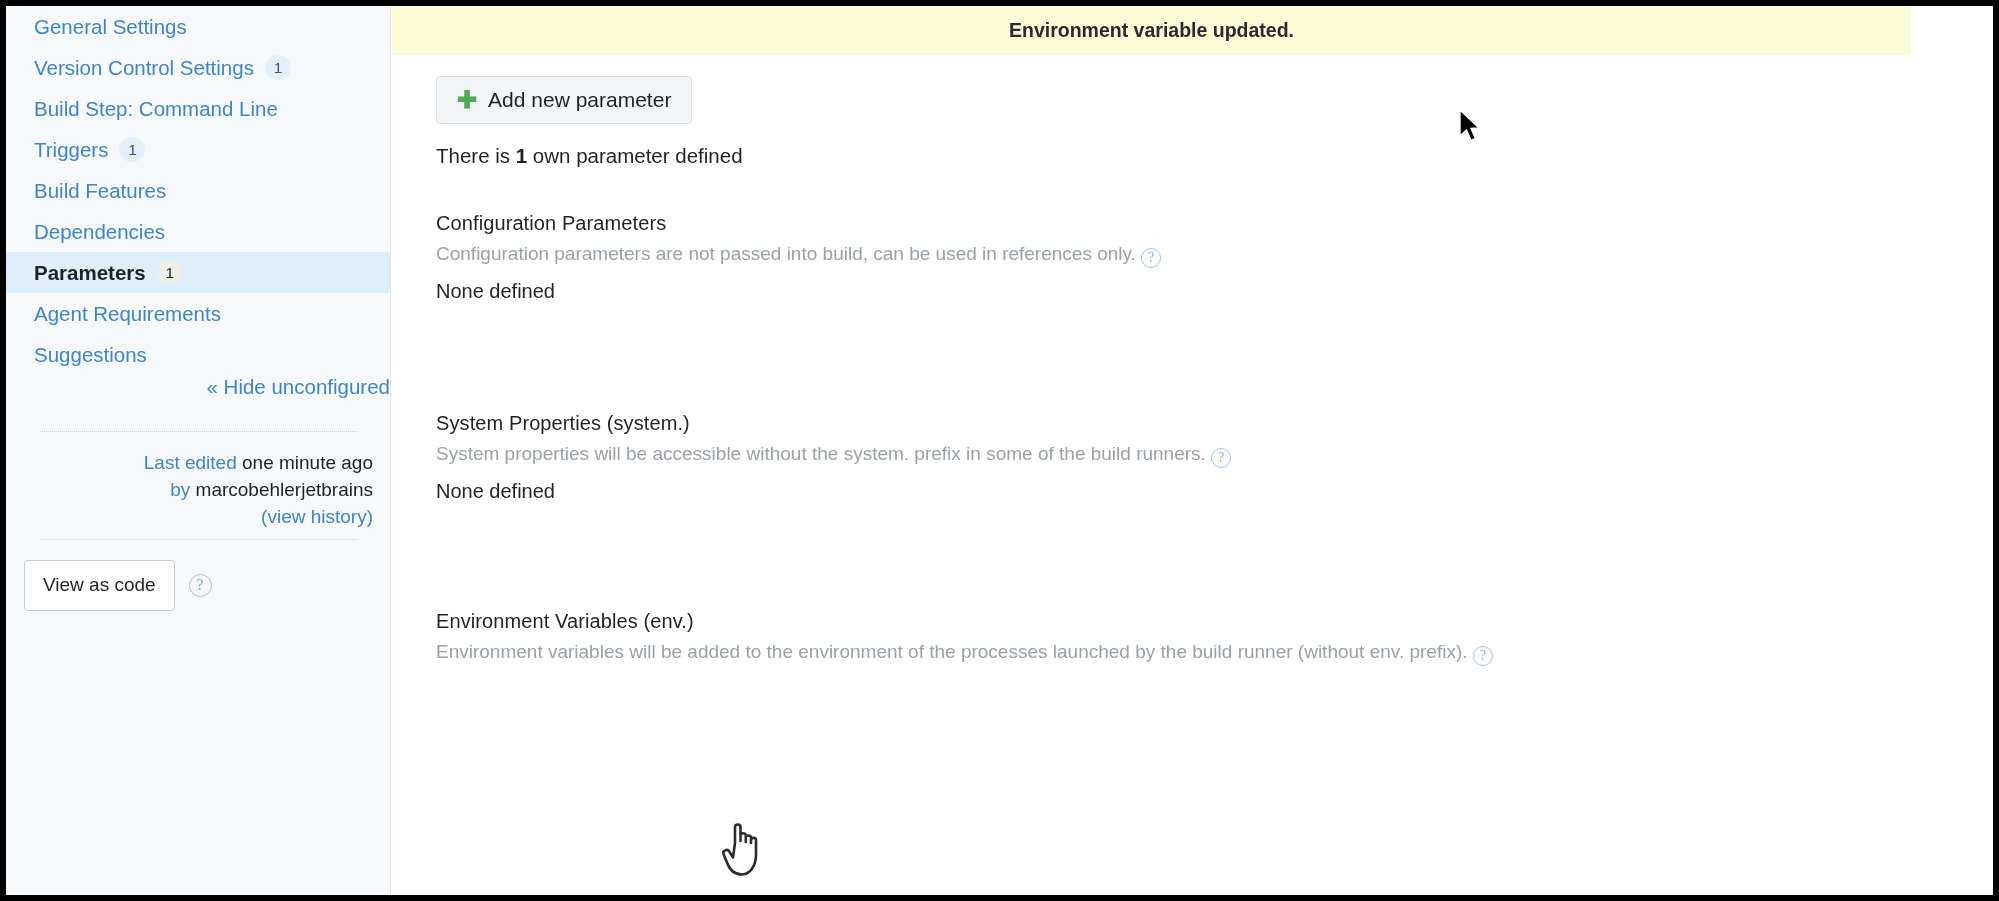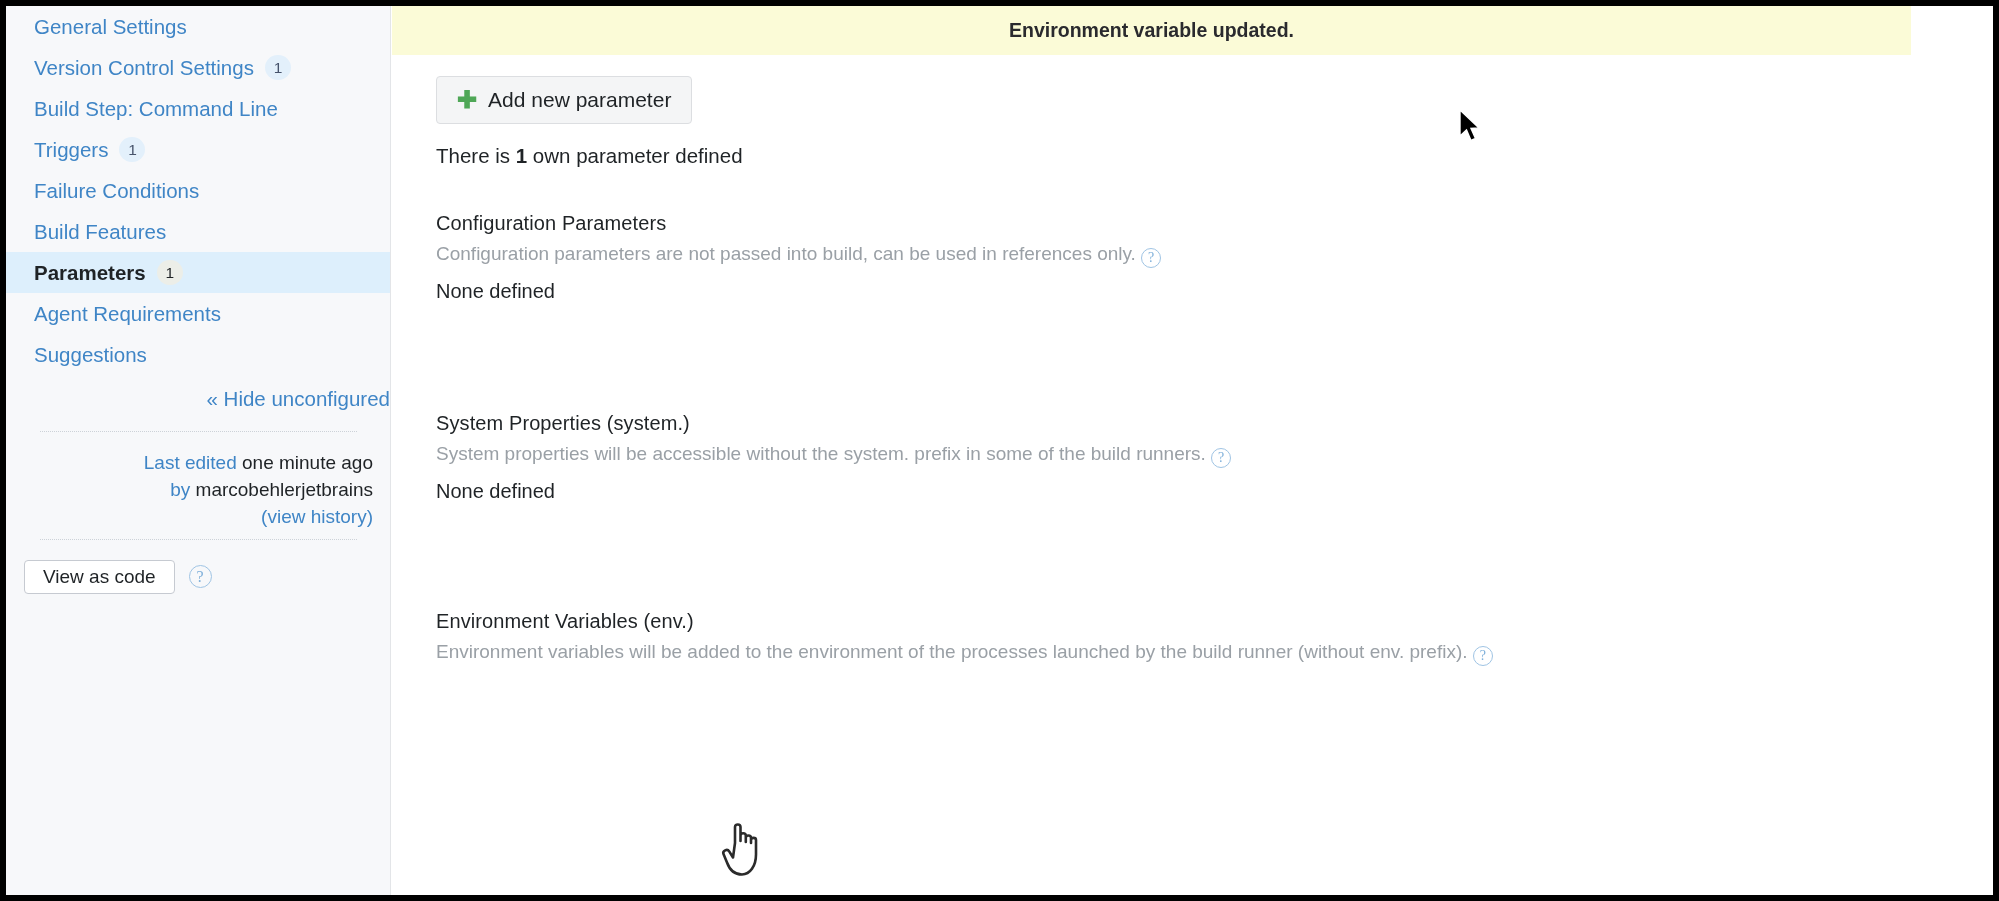--- a/index.html
+++ b/index.html
@@ -53,21 +53,21 @@
     background: #e3f0fb;
     color: #46536b;
     font-size: 15.5px;
     font-weight: normal;
   }
   .nav-item.active .nav-badge {
     background: #eceee8;
     color: #1f2326;
   }
   .nav-hide {
-    margin-top: 12px;
+    margin-top: 0;
     padding-left: 28px;
     font-size: 20.5px;
     color: #3f85c6;
     cursor: pointer;
     white-space: nowrap;
   }
   .sb-divider {
     margin: 0 16px;
     border-top: 1px dotted #cdd2d8;
   }
@@ -88,21 +88,21 @@
   #sb-code-row {
     display: flex;
     align-items: center;
     gap: 14px;
     padding: 20px 0 0 0;
   }
   #view-as-code {
     display: inline-flex;
     align-items: center;
     justify-content: center;
-    height: 34px;
+    height: 51px;
     padding: 0 18px;
     background: #ffffff;
     border: 1px solid #c6cad1;
     border-radius: 4px;
     font-size: 19px;
     color: #1f2326;
     cursor: pointer;
   }
   .help-icon {
     display: inline-flex;
@@ -213,28 +213,28 @@
 
     <div class="nav-item">
       <span>Build Step: Command Line</span>
     </div>
 
     <div class="nav-item">
       <span>Triggers</span>
       <span class="nav-badge">1</span>
     </div>
 
-    <div class="nav-item">
-      <span>Failure Conditions</span>
-    </div>
 
     <div class="nav-item">
       <span>Build Features</span>
     </div>
 
+    <div class="nav-item">
+      <span>Dependencies</span>
+    </div>
 
     <div class="nav-item active">
       <span>Parameters</span>
       <span class="nav-badge">1</span>
     </div>
 
     <div class="nav-item">
       <span>Agent Requirements</span>
     </div>
 

